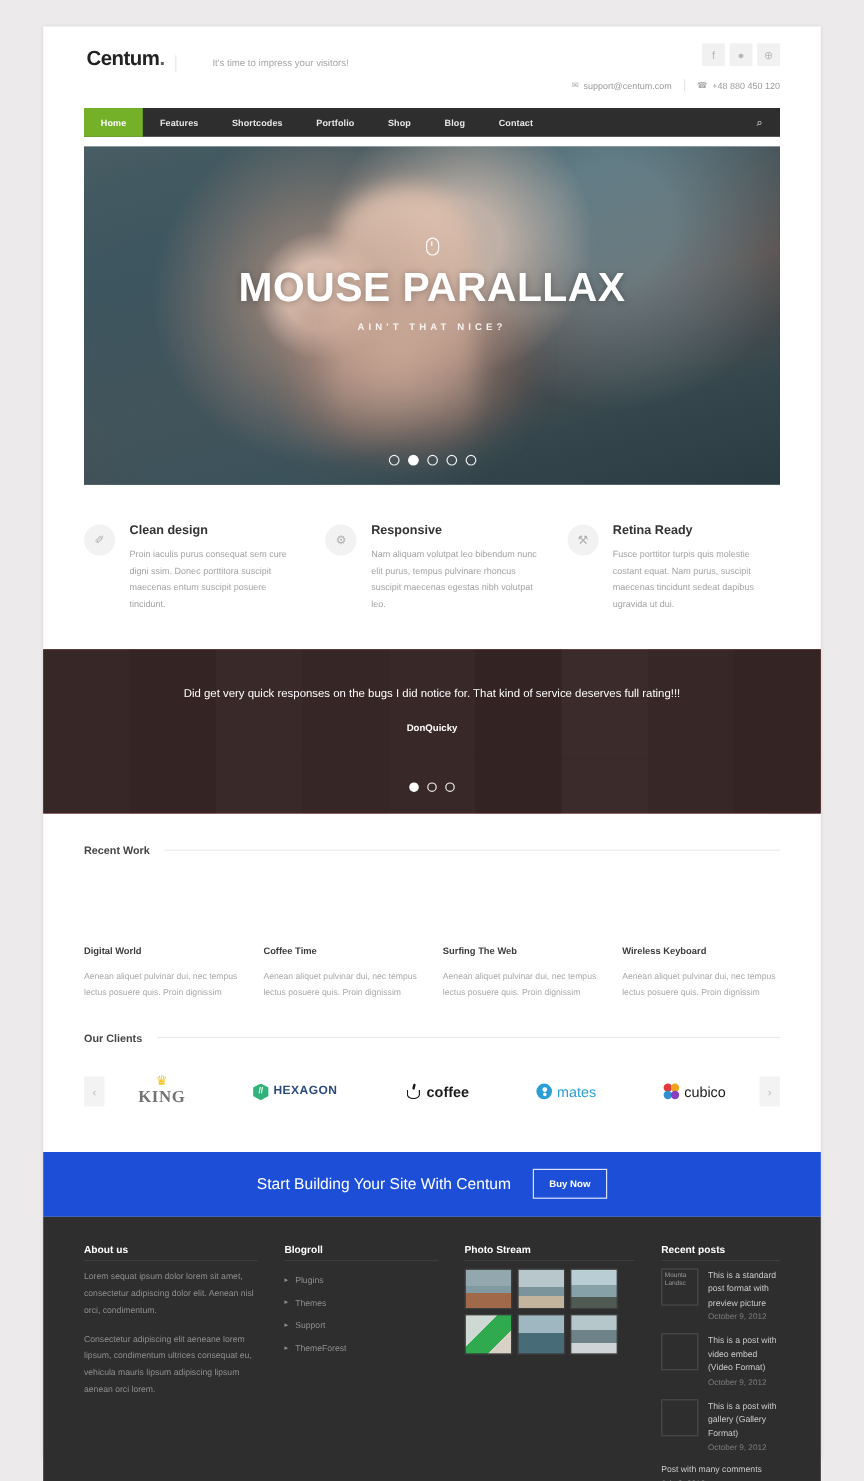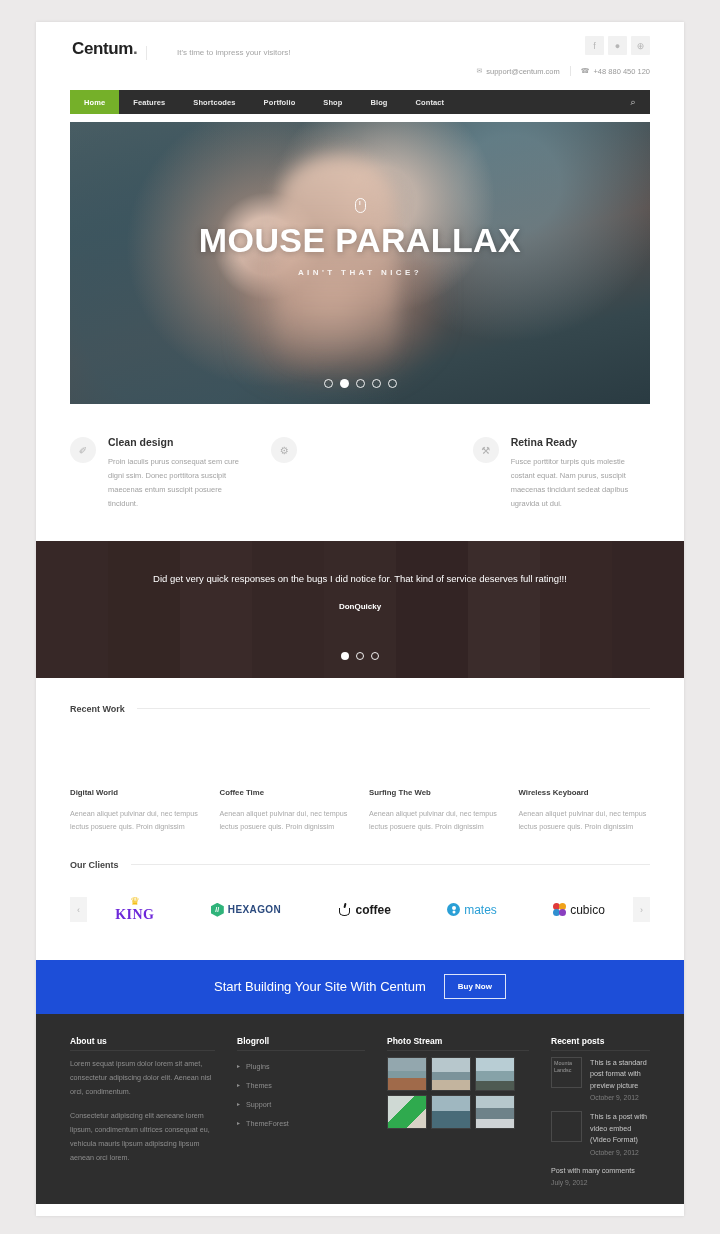--- a/index.html
+++ b/index.html
@@ -146,21 +146,21 @@
   
   .clients { display: flex; align-items: center; margin-top: 16px; height: 48px; }
   .cl-arrow {
     width: 17px; height: 25px; background: #f3f3f3; color: #b6b6b6;
     display: flex; align-items: center; justify-content: center; font-size: 9px;
   }
   .cl-track { flex: 1; display: flex; align-items: center; justify-content: space-around; }
   .cl { display: flex; align-items: center; justify-content: center; height: 40px; }
   .logo-king { text-align: center; }
   .logo-king .crown { font-size: 11px; color: #f4c018; line-height: 1; }
-  .logo-king .txt { font-family: "Liberation Serif", serif; font-weight: bold; font-size: 14px; color: #6d28d9; letter-spacing: .5px; }
+  .logo-king .txt { font-family: "Liberation Serif", serif; font-weight: bold; font-size: 14px; color: #737373; letter-spacing: .5px; }
   .logo-hex { display: flex; align-items: center; gap: 4px; }
   .hexmark { width: 13px; height: 14px; background: #2fb37a; clip-path: polygon(50% 0,100% 25%,100% 75%,50% 100%,0 75%,0 25%); position: relative; }
   .hexmark:after { content: "//"; position: absolute; inset: 0; color: #fff; font-size: 7px; font-weight: bold; display: flex; align-items: center; justify-content: center; }
   .logo-hex .txt { font-size: 10px; font-weight: bold; color: #2b4a7e; letter-spacing: .4px; }
   .logo-coffee { display: flex; align-items: center; gap: 5px; }
   .cupmark { width: 13px; height: 14px; position: relative; }
   .cupmark .cup { position: absolute; bottom: 1px; left: 1px; width: 11px; height: 8px; border: 1.6px solid #1a1a1a; border-top: none; border-radius: 0 0 50% 50%; }
   .cupmark .steam { position: absolute; top: 0; left: 6px; width: 1.6px; height: 5px; background: #1a1a1a; border-radius: 1px; transform: rotate(14deg); }
   .logo-coffee .txt { font-size: 12px; font-weight: bold; color: #1a1a1a; }
   .logo-mates { display: flex; align-items: center; gap: 4px; }
@@ -272,20 +272,24 @@
   <div class="features">
     <div class="feat">
       <div class="feat-ic">✐</div>
       <div>
         <h3>Clean design</h3>
         <p>Proin iaculis purus consequat sem cure digni ssim. Donec porttitora suscipit maecenas entum suscipit posuere tincidunt.</p>
       </div>
     </div>
     <div class="feat">
       <div class="feat-ic">⚙</div>
+      <div>
+        <h3>Responsive</h3>
+        <p>Nam aliquam volutpat leo bibendum nunc elit purus, tempus pulvinare rhoncus suscipit maecenas egestas nibh volutpat leo.</p>
+      </div>
     </div>
     <div class="feat">
       <div class="feat-ic">⚒</div>
       <div>
         <h3>Retina Ready</h3>
         <p>Fusce porttitor turpis quis molestie costant equat. Nam purus, suscipit maecenas tincidunt sedeat dapibus ugravida ut dui.</p>
       </div>
     </div>
   </div>
 
@@ -451,20 +455,27 @@
           <div class="d">October 9, 2012</div>
         </div>
       </div>
       <div class="post">
         <div class="post-thumb"></div>
         <div class="post-body">
           <div class="t">This is a post with video embed (Video Format)</div>
           <div class="d">October 9, 2012</div>
         </div>
       </div>
+      <div class="post">
+        <div class="post-thumb"></div>
+        <div class="post-body">
+          <div class="t">This is a post with gallery (Gallery Format)</div>
+          <div class="d">October 9, 2012</div>
+        </div>
+      </div>
       <div class="post-plain">
         <div class="t">Post with many comments</div>
         <div class="d">July 9, 2012</div>
       </div>
     </div>
   </div>
 
 </div>
 
 </body></html>

